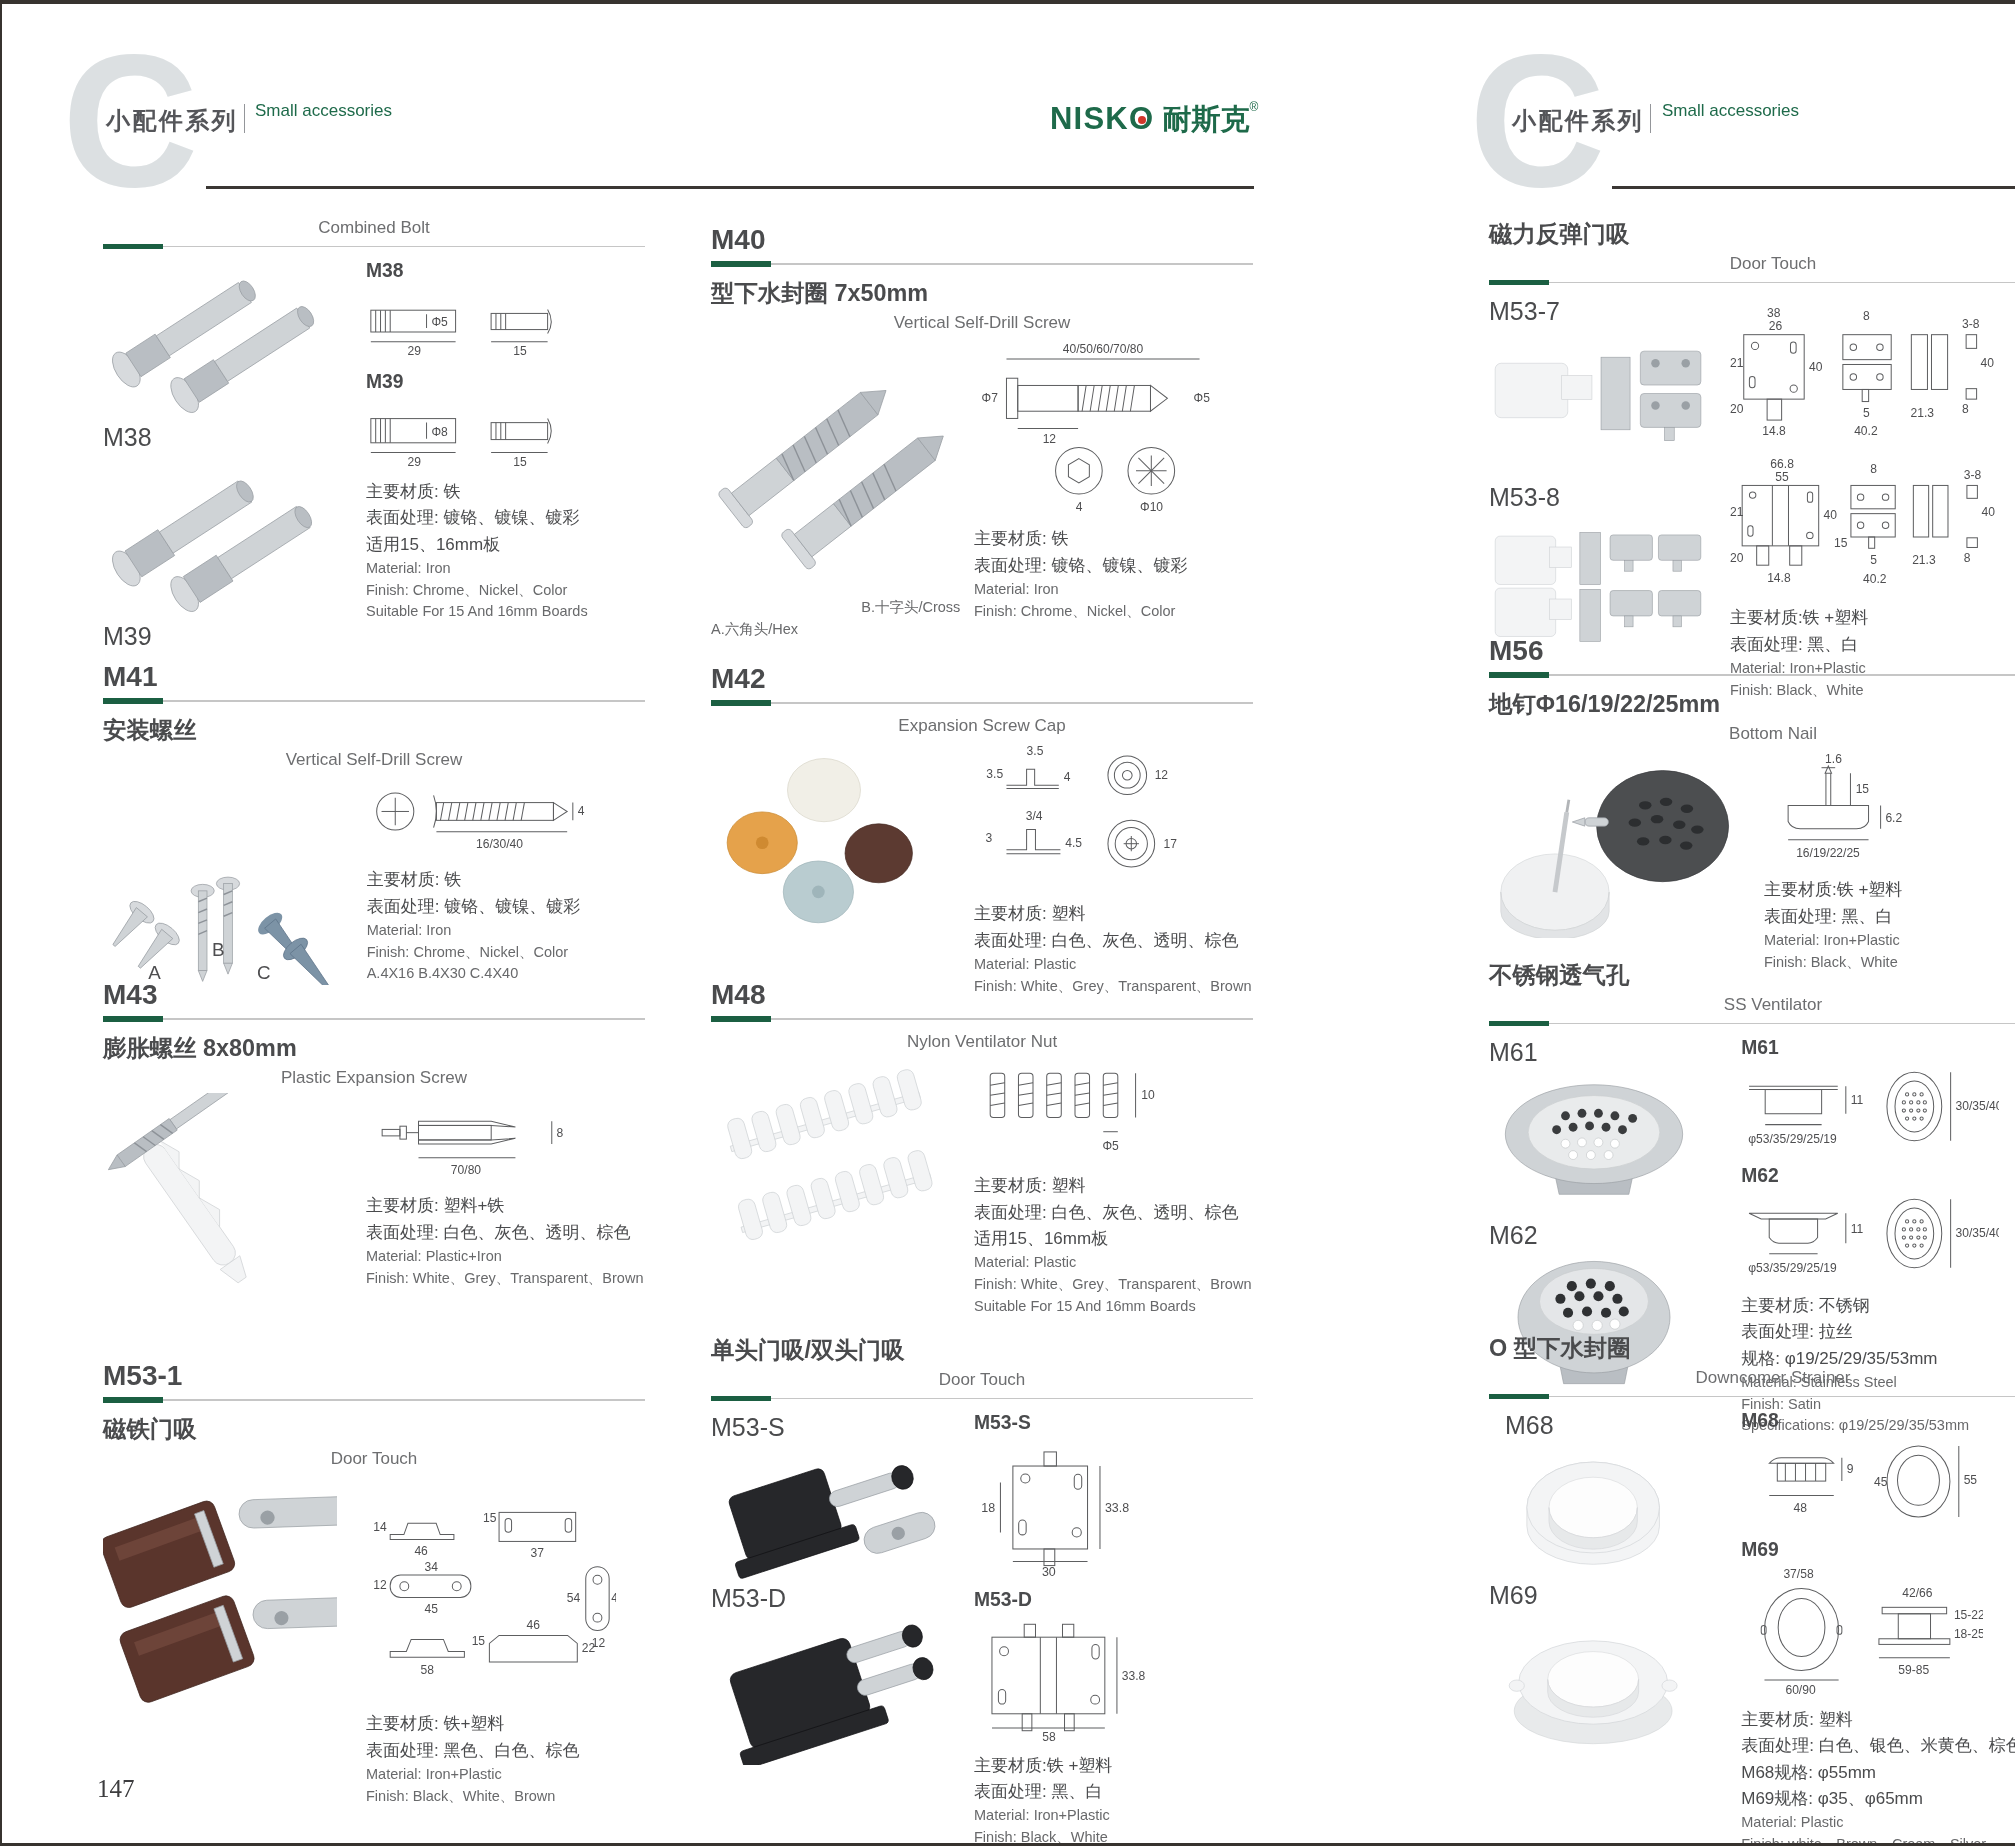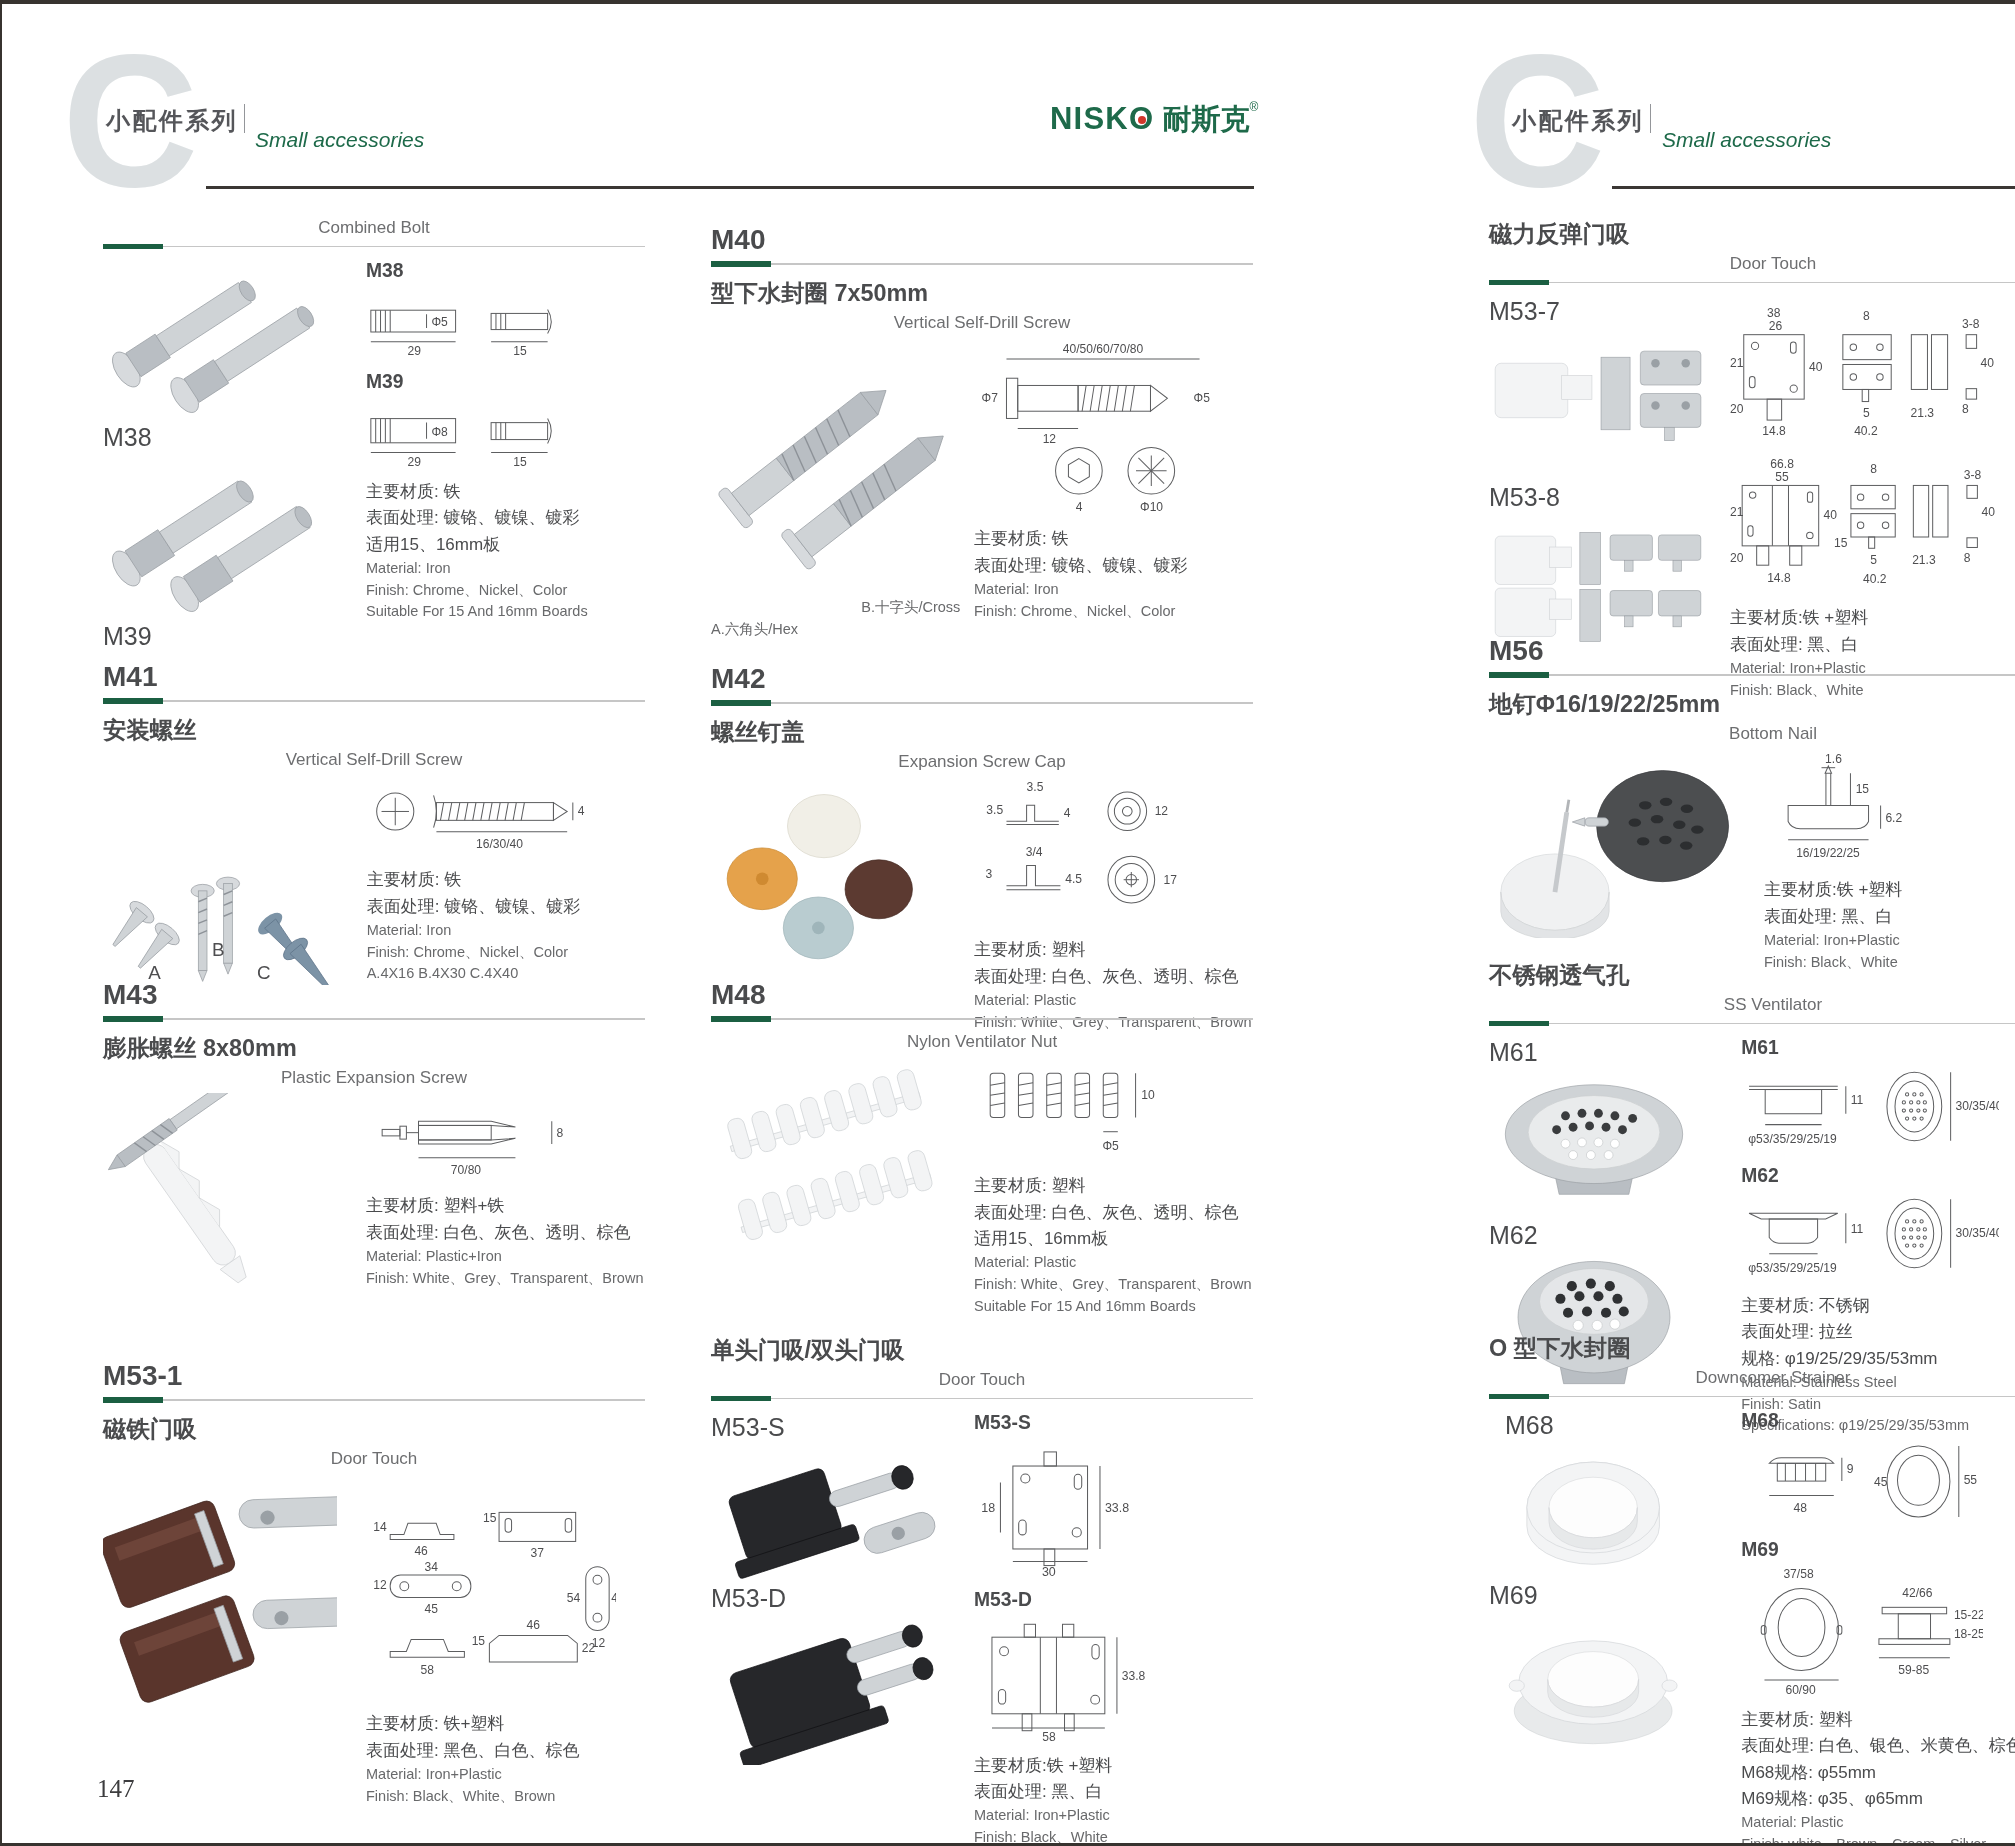--- a/index.html
+++ b/index.html
@@ -2,21 +2,21 @@
 <html style="font-size:6.4px"><head>
 <meta charset="utf-8">
 <style>
   html,body{margin:0;padding:0;background:#fff;font-family:"Liberation Sans",sans-serif;}
   .spread{position:relative;width:2703px;height:1847px;background:#fff;box-sizing:border-box;
           border-top:4.8px solid #37332f;border-bottom:4.8px solid #37332f;
           border-left:2.4px solid #37332f;border-right:2.4px solid #37332f;overflow:hidden;}
   .ghost{position:absolute;top:22px;font-size:189px;font-weight:bold;color:#dce0e2;line-height:1;z-index:0;}
   .hdr-cn{position:absolute;top:101px;font-size:24px;font-weight:bold;color:#55565a;letter-spacing:2.4px;z-index:2;}
   .hdr-div{position:absolute;top:100px;width:1.2px;height:29px;background:#94969a;z-index:2;}
-  .hdr-en{position:absolute;top:124px;font-size:21px;color:#1e6a4a;z-index:2;font-style:italic;}
+  .hdr-en{position:absolute;top:97px;font-size:17px;color:#1e6a4a;z-index:2;}
   .hdr-line{position:absolute;top:182px;height:2.8px;background:#3b3734;z-index:2;}
   .logo{position:absolute;top:96px;z-index:2;white-space:nowrap;}
   .logo-latin{font-size:31px;font-weight:800;color:#1e6a4a;letter-spacing:1.2px;}
   .logo-o{position:relative;display:inline-block;}
   .logo-dot{position:absolute;left:50%;top:54%;width:8px;height:8px;margin:-4px 0 0 -4px;border-radius:50%;background:#d1372b;}
   .logo-cn{font-size:29px;font-weight:bold;color:#1e6a4a;margin-left:6.4px;}
   .logo-reg{font-size:12px;color:#1e6a4a;vertical-align:top;}
   .pageno{position:absolute;top:1771px;font-family:"Liberation Serif",serif;font-size:25px;color:#3c3c3e;}
 
   .sec{position:absolute;z-index:1;}
@@ -323,21 +323,20 @@
       </div>
     </div>
   </section>
 
   <section class="sec" style="left:709px;top:659px;width:542px">
     <div class="code">M42</div>
     <div class="rule">
         <span class="rg"></span>
         <span class="rl"></span>
       </div>
-    <h3 class="cn">螺丝钉盖</h3>
     <div class="en">Expansion Screw Cap</div>
     <div class="body">
       <div class="photos">
         <svg width="226" height="193" viewBox="0 0 320 275">
           <ellipse cx="160" cy="70" rx="52" ry="45" fill="#f1efe7" stroke="#d8d5c9"></ellipse>
           <ellipse cx="72" cy="145" rx="50" ry="44" fill="#e5a24b" stroke="#c9882f"></ellipse>
             <circle cx="72" cy="145" r="9" fill="#cf8a31"></circle>
           <ellipse cx="238" cy="160" rx="48" ry="42" fill="#5c3a31" stroke="#452a22"></ellipse>
           <ellipse cx="152" cy="215" rx="50" ry="44" fill="#b9ccd0" stroke="#9db3b8"></ellipse>
             <circle cx="152" cy="215" r="9" fill="#9fb5ba"></circle>

